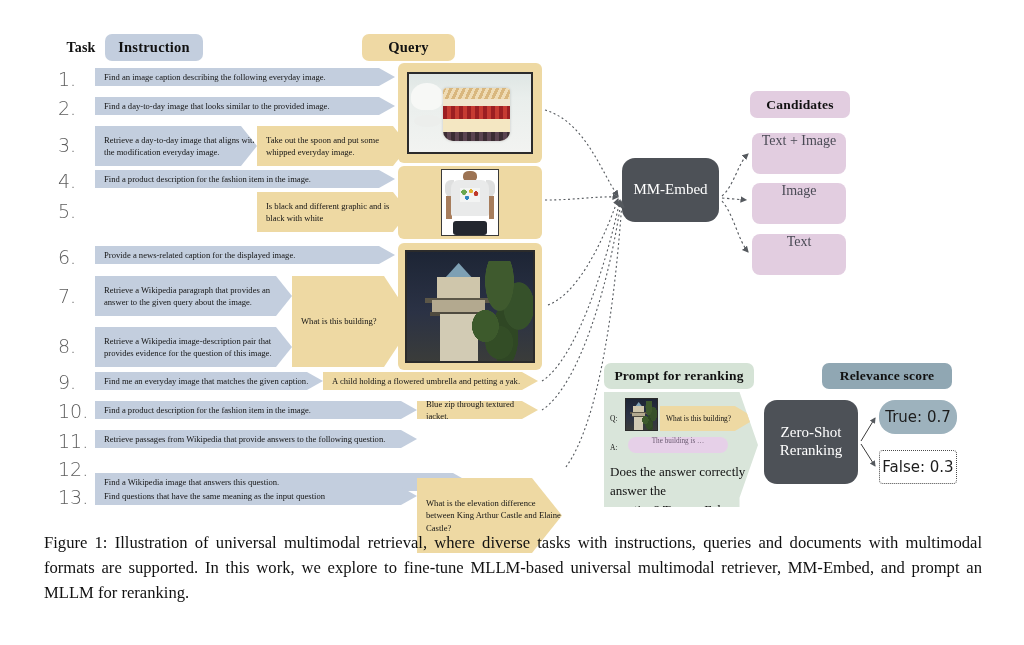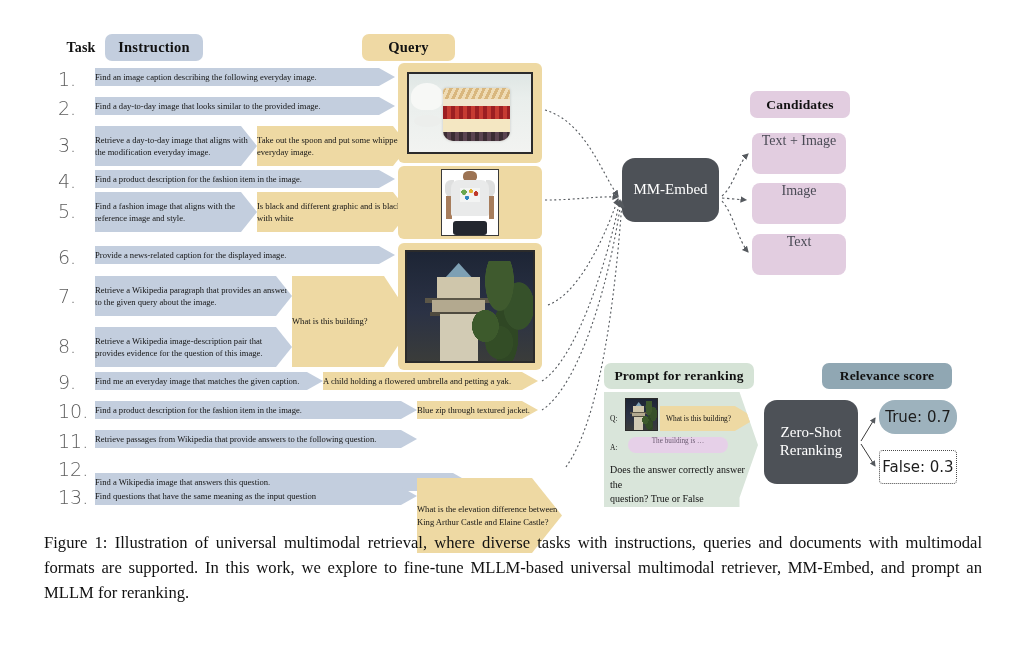--- a/index.html
+++ b/index.html
@@ -52,21 +52,21 @@
     font-size: 19px; color: #5d5d5d;
     font-family: "DejaVu Sans", sans-serif;
     font-weight: 300;
     text-align: left;
   }
 
   
   .arrow {
     position: absolute;
     display: flex; align-items: center;
-    padding-left: 0;
+    padding-left: 9px;
     font-size: 8.6px; line-height: 1.42;
     color: #141414;
   }
   .arrow span { display: block; }
   .ins   { background: #c3cede; }
   .qry   { background: #eed9a3; }
 
   
   .arrow.head {
     clip-path: polygon(0 0, calc(100% - 16px) 0, 100% 50%, calc(100% - 16px) 100%, 0 100%);
@@ -231,21 +231,21 @@
     font-size: 7.4px; color: #111;
   }
   .pp-abubble {
     position: absolute; left: 24px; top: 45px; width: 100px; height: 16px;
     background: #e6d0e8; border-radius: 8px;
     display: flex; align-items: flex-start; justify-content: center;
     font-size: 7.2px; color: #6a5a70;
   }
   .pp-ask {
     position: absolute; left: 6px; top: 71px; width: 140px;
-    font-size: 10px; line-height: 1.45; color: #111;
+    font-size: 13px; line-height: 1.45; color: #111;
   }
 
   
   #caption {
     position: absolute; left: 44px; top: 530px; width: 938px;
     font-size: 16.6px; line-height: 1.52;
     color: #111; text-align: justify;
     font-family: "Liberation Serif", serif;
   }
 
@@ -287,23 +287,20 @@
   </div>
 
   <div class="arrow ins head" style="left:95px; top:126px; width:162px; height:40px;">
     <span>Retrieve a day-to-day image that aligns with the modification everyday image.</span>
   </div>
 
   <div class="arrow ins head" style="left:95px; top:170px; width:300px; height:18px;">
     <span>Find a product description for the fashion item in the image.</span>
   </div>
 
-  <div class="arrow ins head" style="left:95px; top:192px; width:162px; height:40px;">
-    <span>Find a fashion image that aligns with the reference image and style.</span>
-  </div>
 
   <div class="arrow ins head" style="left:95px; top:246px; width:300px; height:18px;">
     <span>Provide a news-related caption for the displayed image.</span>
   </div>
 
   <div class="arrow ins head" style="left:95px; top:276px; width:197px; height:40px;">
     <span>Retrieve a Wikipedia paragraph that provides an answer to the given query about the image.</span>
   </div>
 
   <div class="arrow ins head" style="left:95px; top:327px; width:197px; height:40px;">

